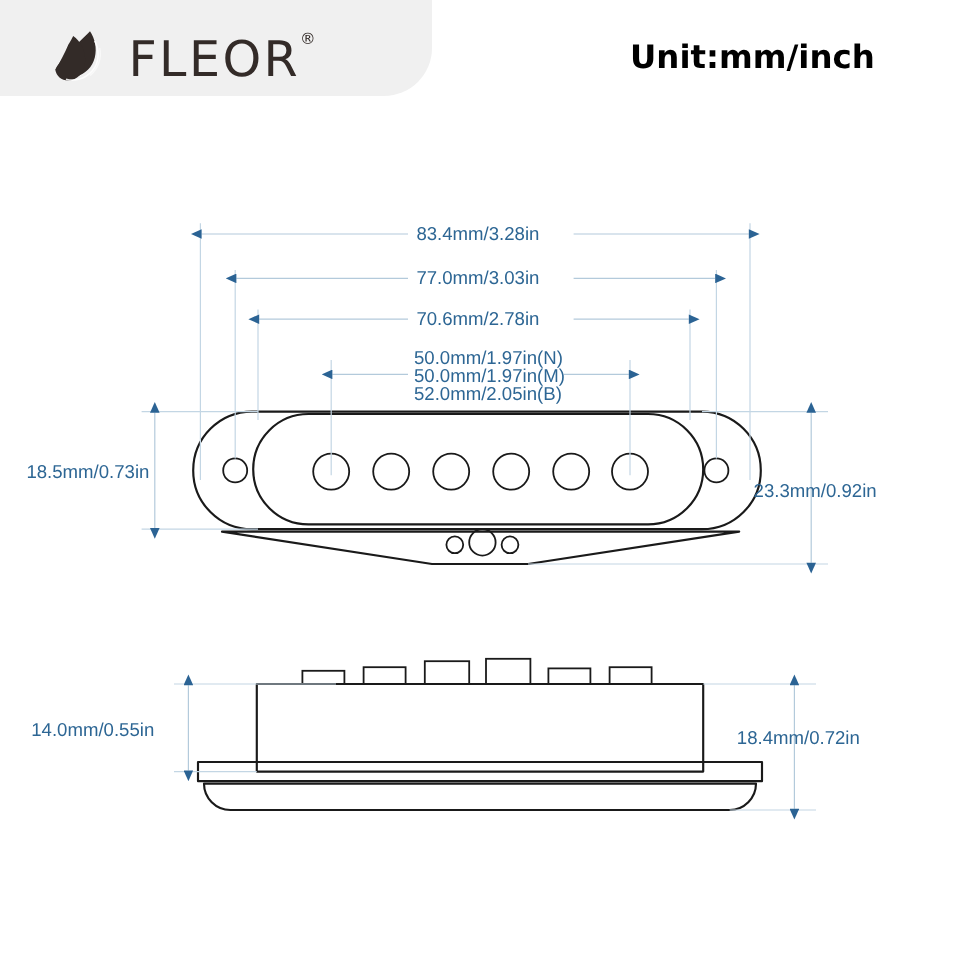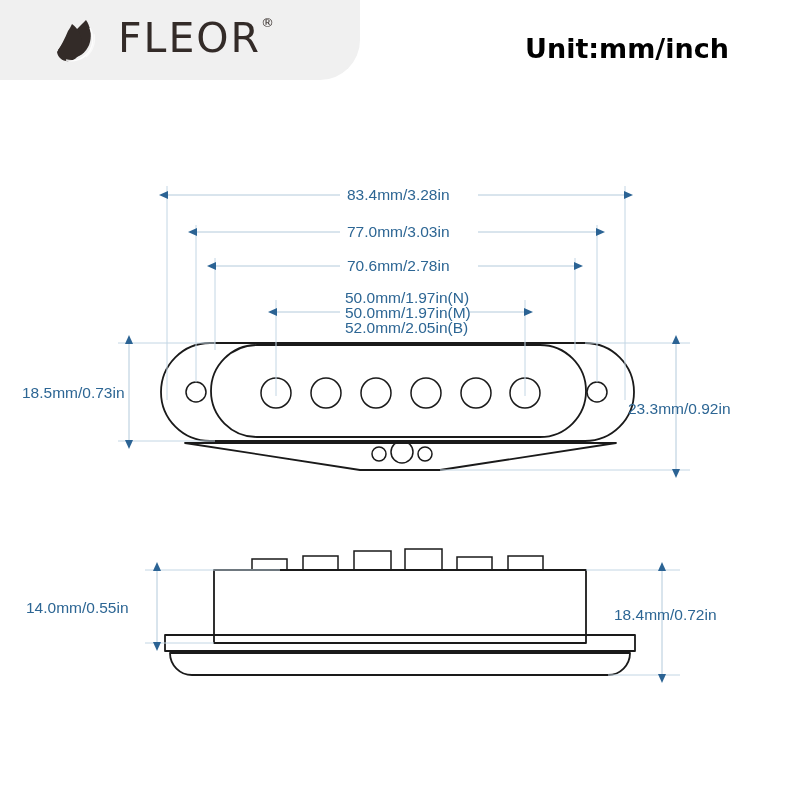--- a/index.html
+++ b/index.html
@@ -20,24 +20,24 @@
     position: absolute;
     left: -40px;
     top: -30px;
     width: 400px;
     height: 110px;
     background: #f0f0f0;
     border-bottom-right-radius: 40px;
   }
   .logo-wrap {
     position: absolute;
-    left: 56px;
+    left: 45px;
     top: 18px;
     display: flex;
-    align-items: flex-start;
+    align-items: flex-end;
     height: 52px;
   }
   .logo-mark {
     width: 52px;
     height: 46px;
     margin-right: 10px;
   }
   .logo-text {
     position: relative;
     font-family: "DejaVu Sans", sans-serif;

